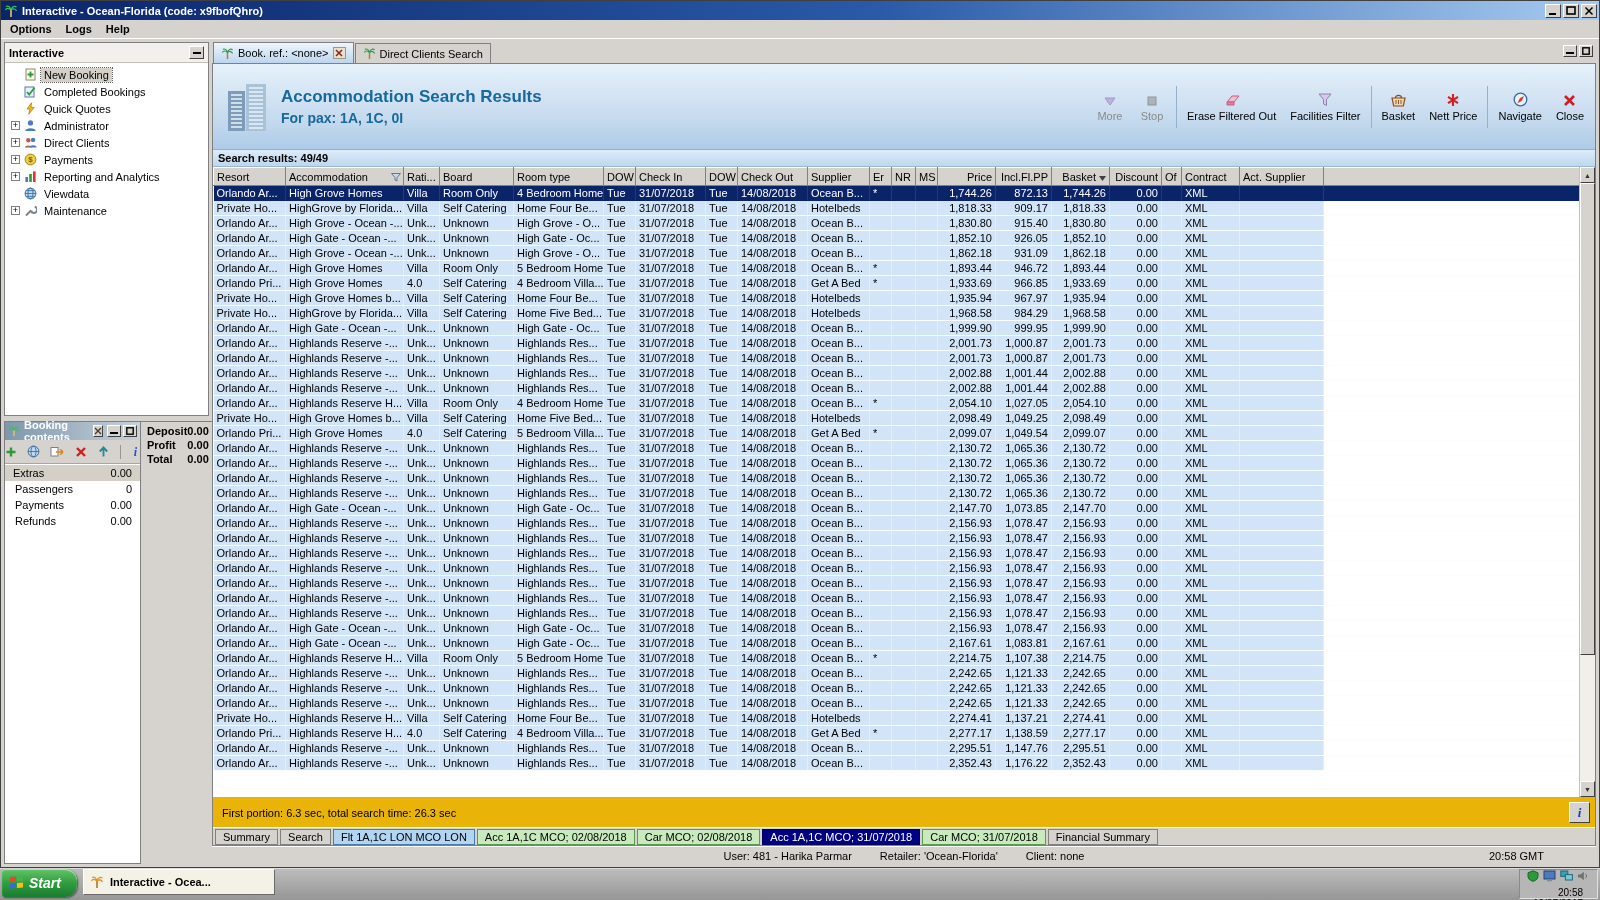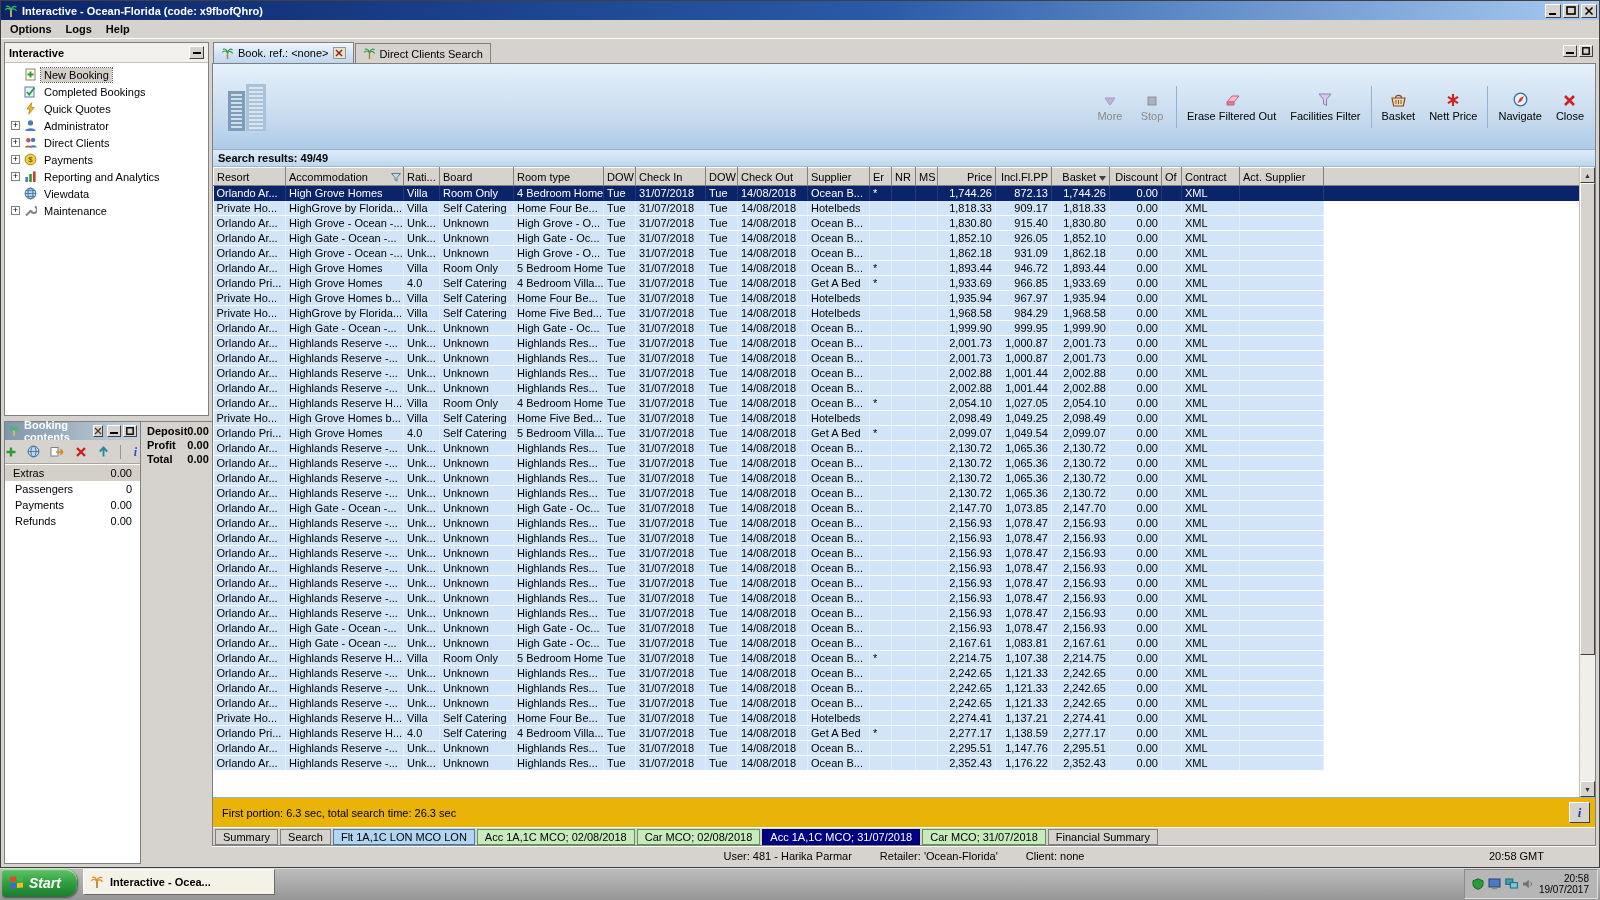--- a/index.html
+++ b/index.html
@@ -114,21 +114,21 @@
   .sb-time { position:absolute; right:52px; }
 
   
   .taskbar { height:32px; background:linear-gradient(180deg,#bcbcbc,#969696); border-top:1px solid #dcdcdc; display:flex; align-items:flex-start; gap:6px; }
   .start-btn { height:28px; margin-left:2px; padding:0 16px 0 7px; border-radius:3px 12px 12px 3px;
     background:linear-gradient(180deg,#63c468 0%,#2f9e3f 50%,#1b7c2f 100%); color:#fff; font-weight:bold; font-style:italic; font-size:14px;
     display:flex; align-items:center; gap:5px; box-shadow:inset 0 1px 1px #b0ecb0, 1px 1px 2px #505050; }
   .task-btn { height:26px; width:192px; background:#f4f1e6; border:1px solid; border-color:#fff #6a6a6a #6a6a6a #fff;
     display:flex; align-items:center; gap:6px; padding:0 6px; font-weight:bold; white-space:nowrap; overflow:hidden; }
   .tray { margin-left:auto; height:30px; margin-right:2px; background:#b6b6b6; border:1px solid; border-color:#8a8a8a #e0e0e0 #e0e0e0 #8a8a8a;
-    display:flex; align-items:center; gap:5px; padding:0 8px 0 7px; }
+    display:flex; align-items:center; gap:5px; padding:0 8px 0 7px;flex-direction:column; }
   .tray-ics { display:flex; gap:4px; align-items:center; }
   .tray-ic { display:flex; }
   .tray-clock { text-align:right; font-size:10px; line-height:11px; }
 </style>
 </head>
 <body>
 
 <div class="screen">
   <div class="app">
 
@@ -417,20 +417,24 @@
             <span class="icon">
                 <svg width="44" height="52" viewBox="0 0 44 52">
                   <rect x="3" y="10" width="17" height="40" fill="#7e9cba"></rect>
                   <rect x="21" y="3" width="20" height="47" fill="#aac2d8"></rect>
                   <g stroke="#e9f3fb" stroke-width="1.6">
                     <path d="M6 14 H17 M6 18 H17 M6 22 H17 M6 26 H17 M6 30 H17 M6 34 H17 M6 38 H17 M6 42 H17 M6 46 H17"></path>
                     <path d="M24 7 H38 M24 11 H38 M24 15 H38 M24 19 H38 M24 23 H38 M24 27 H38 M24 31 H38 M24 35 H38 M24 39 H38 M24 43 H38 M24 47 H38"></path>
                   </g>
                 </svg>
               </span>
+            <div class="sh-titles">
+              <div class="sh-title">Accommodation Search Results</div>
+              <div class="sh-sub">For pax: 1A, 1C, 0I</div>
+            </div>
             <div class="sh-toolbar">
                 <div class="tb-btn disabled">
                   <span class="tb-ic icon">
                     <svg width="14" height="12">
                       <path d="M2 3 H12 L7 10 Z" fill="#b49ad2" stroke="#8a70aa"></path>
                     </svg>
                   </span>
                   <span class="tb-lbl">More</span>
                 </div>
                 <div class="tb-btn disabled">

